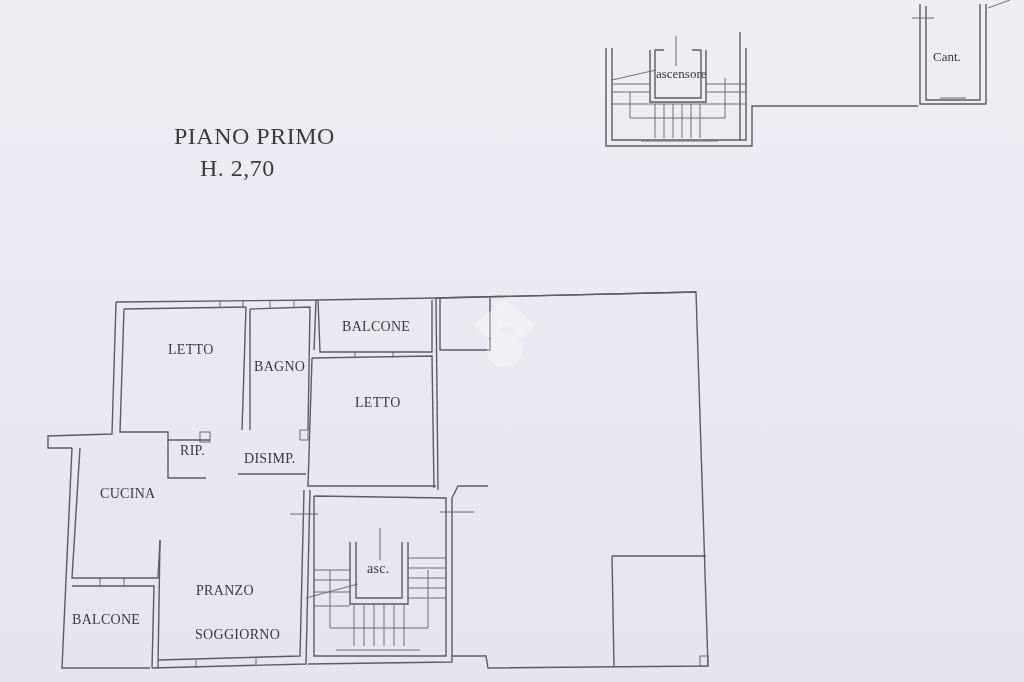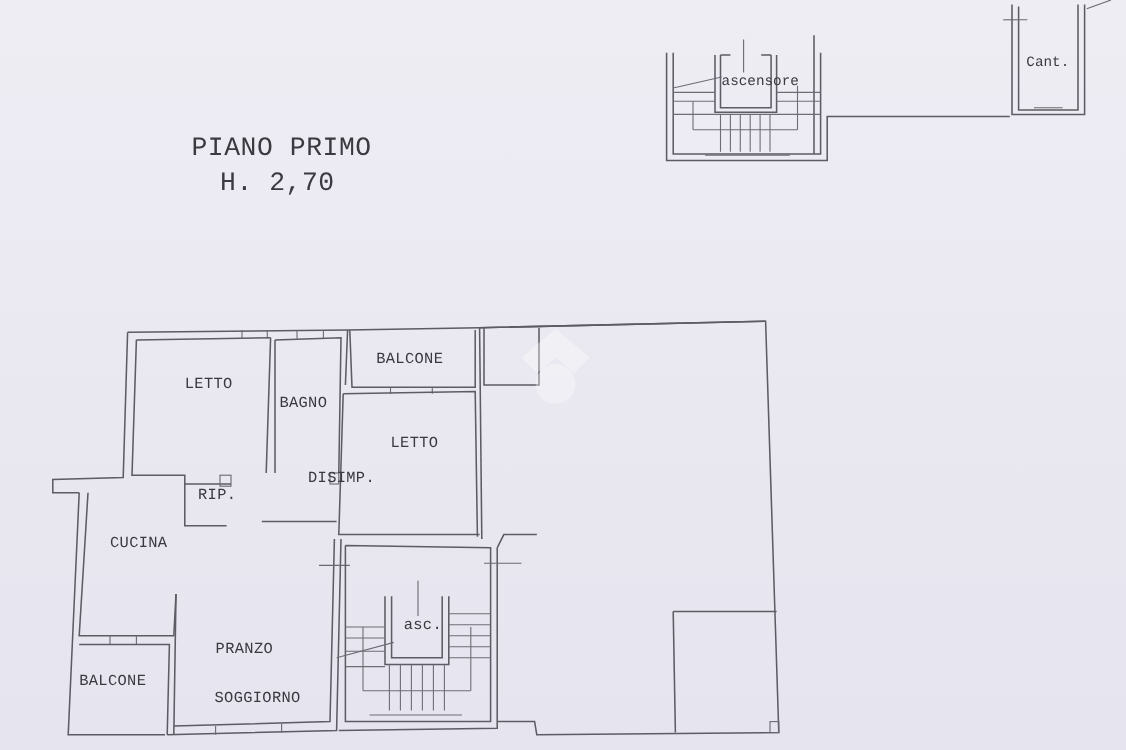--- a/index.html
+++ b/index.html
@@ -21,21 +21,21 @@
       position: absolute;
       left: 0; top: 0;
       width: 1024px; height: 682px;
     }
     .wall { stroke: #5d5b63; stroke-width: 1.4; fill: none; }
     .wall-thin { stroke: #6a6870; stroke-width: 1; fill: none; }
     .stair { stroke: #6e6c74; stroke-width: 1; fill: none; }
     .label {
       position: absolute;
       color: #3a3940;
-      font-family: Liberation Mono, monospace;
+      font-family: Liberation Serif, serif;
       white-space: nowrap;
       line-height: 1;
     }
     .title {
       font-size: 24px;
       letter-spacing: 0.5px;
       color: #3b3a41;
     }
     .room { font-size: 14px; letter-spacing: 0.3px; }
     .small { font-size: 13px; }
@@ -181,20 +181,20 @@
   <div class="label title" style="left:200px; top:156px;">H. 2,70</div>
 
   <div class="label small" style="left:656px; top:67px;">ascensore</div>
   <div class="label small" style="left:933px; top:50px;">Cant.</div>
 
   <div class="label room" style="left:168px; top:343px;">LETTO</div>
   <div class="label room" style="left:254px; top:360px;">BAGNO</div>
   <div class="label room" style="left:342px; top:320px;">BALCONE</div>
   <div class="label room" style="left:355px; top:396px;">LETTO</div>
   <div class="label room" style="left:180px; top:444px;">RIP.</div>
-  <div class="label room" style="left:244px; top:428px;margin-left:36px;">DISIMP.</div>
+  <div class="label room" style="left:244px; top:452px;">DISIMP.</div>
   <div class="label room" style="left:100px; top:487px;">CUCINA</div>
   <div class="label room" style="left:196px; top:584px;">PRANZO</div>
   <div class="label room" style="left:195px; top:628px;">SOGGIORNO</div>
   <div class="label room" style="left:72px; top:613px;">BALCONE</div>
   <div class="label room" style="left:367px; top:562px;">asc.</div>
 
 </div>
 
 </body></html>

